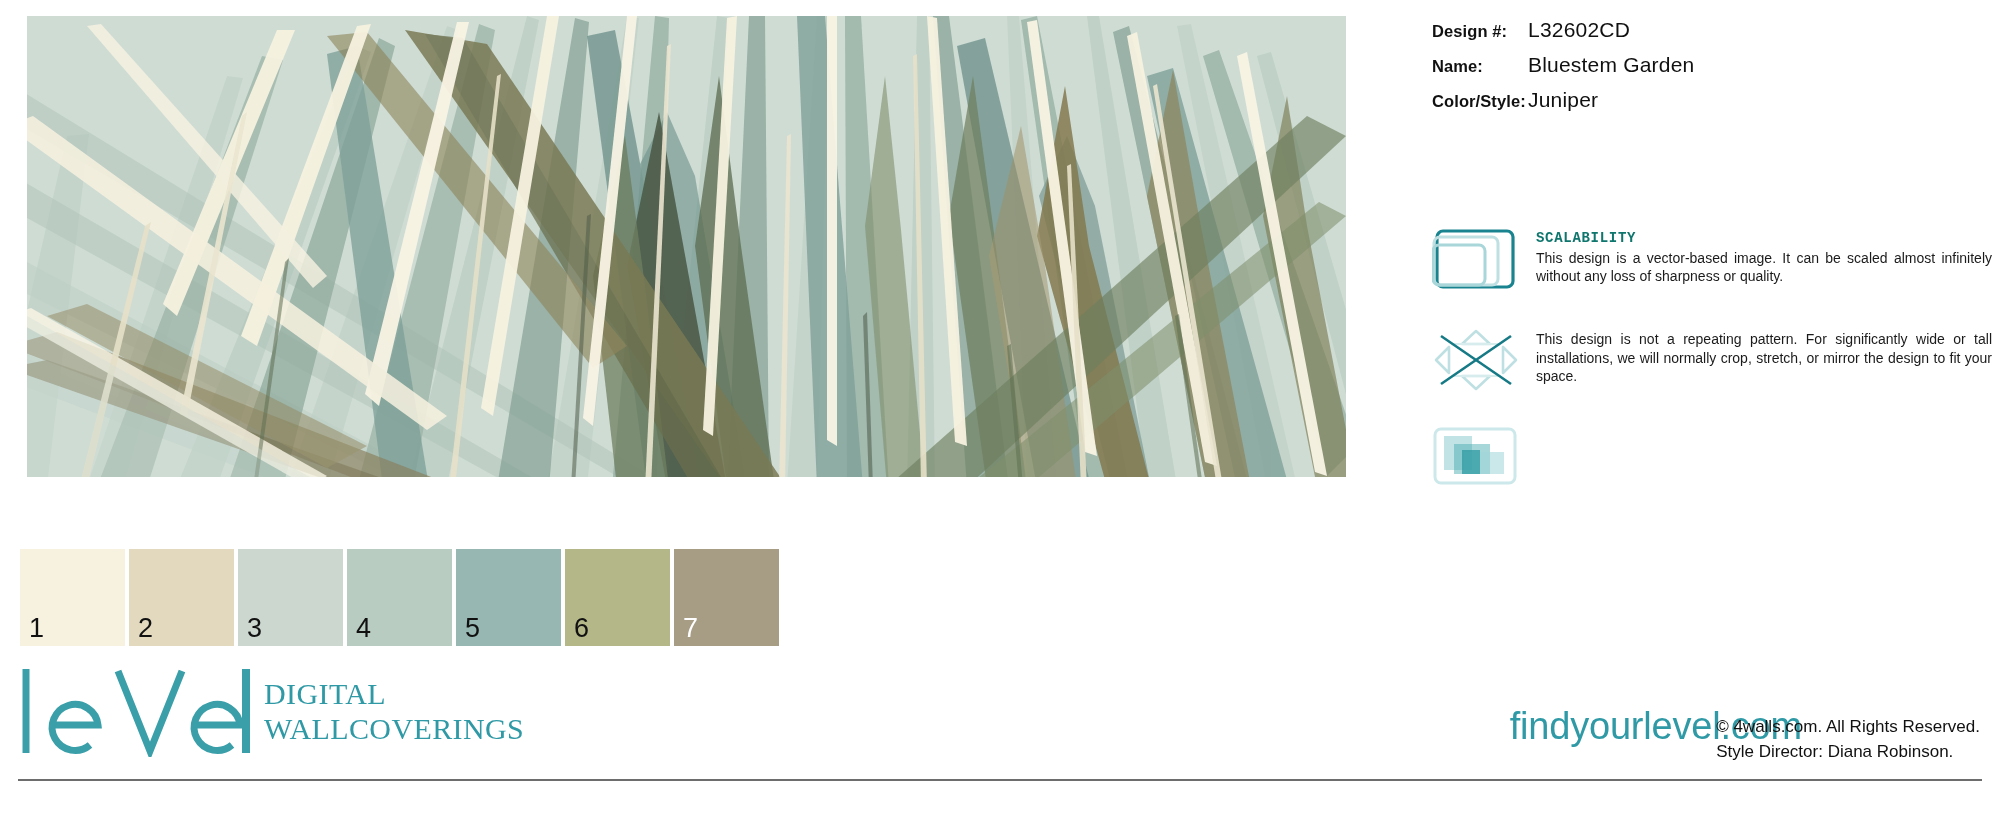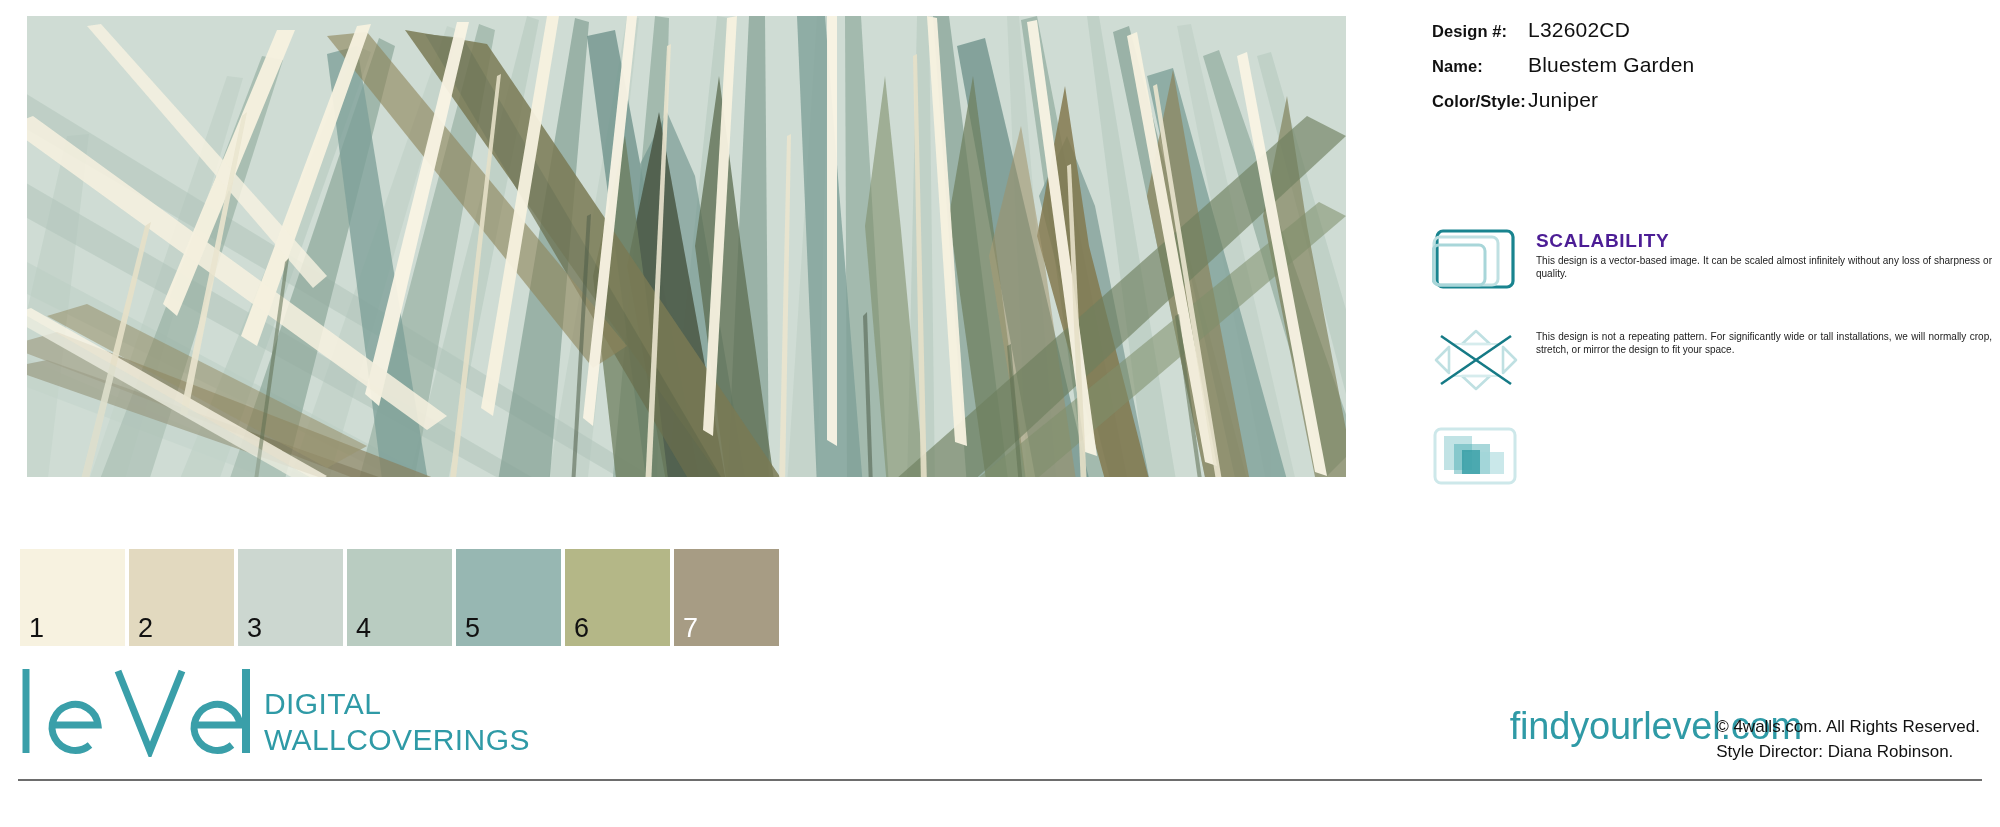--- a/index.html
+++ b/index.html
@@ -21,30 +21,30 @@
   .spec-table{position:absolute;left:1432px;top:18px;width:540px;}
   .spec-row{display:flex;align-items:baseline;margin-bottom:11px;}
   .spec-label{width:96px;flex:0 0 96px;font-size:16.5px;color:#111;letter-spacing:.1px;font-weight:bold;}
   .spec-value{font-size:21px;color:#111;letter-spacing:.2px;}
 
   .features{position:absolute;left:1432px;top:228px;width:560px;}
   .feature{display:flex;align-items:flex-start;margin-bottom:29px;}
   .feature-icon{flex:0 0 92px;width:92px;height:70px;margin-right:12px;display:flex;align-items:flex-start;justify-content:flex-start;}
   .feature-icon svg{display:block;}
   .feature-body{flex:1;padding-top:3px;}
-  .feature-title{color:#4c1d95;font-size:19px;font-weight:bold;letter-spacing:.7px;line-height:1.05;margin-bottom:3px;}
-  .feature-desc{font-size:10px;line-height:1.33;color:#1b1b1b;text-align:justify;max-width:470px;}
+  .feature-title{color:#0f766e;font-size:14px;font-weight:bold;letter-spacing:.7px;line-height:1.05;margin-bottom:3px;font-family:Liberation Mono, monospace;}
+  .feature-desc{font-size:14px;line-height:1.33;color:#1b1b1b;text-align:justify;max-width:470px;}
 
   
   .swatches{position:absolute;left:16px;top:549px;width:1320px;height:100px;}
   .swatch{position:absolute;top:0;width:105px;height:97px;}
   .swatch-num{position:absolute;left:9px;bottom:4px;font-size:27px;line-height:1;font-weight:normal;}
 
   
-  .logo-block{position:absolute;left:18px;top:665px;display:flex;align-items:flex-end;}
+  .logo-block{position:absolute;left:18px;top:665px;display:flex;align-items:center;font-family:Liberation Serif, serif;}
   .logo-mark{height:92px;}
   .logo-mark svg{display:block;height:92px;}
   .logo-sub{margin-left:14px;color:#2f9aa6;font-size:30px;line-height:1.18;letter-spacing:.4px;}
 
   .findyourlevel{position:absolute;right:198px;top:705px;color:#2f9aa6;font-size:38px;letter-spacing:-.2px;white-space:nowrap;}
   .copyright{position:absolute;right:20px;top:715px;text-align:left;font-size:17px;line-height:1.45;color:#111;}
 
   .rule{position:absolute;left:18px;top:779px;width:1964px;height:2px;background:#6d6d6d;}
   .disclaimer{position:absolute;left:18px;top:792px;font-size:14.5px;color:#111;letter-spacing:-.1px;white-space:nowrap;}
   .disclaimer b{font-weight:bold;}

